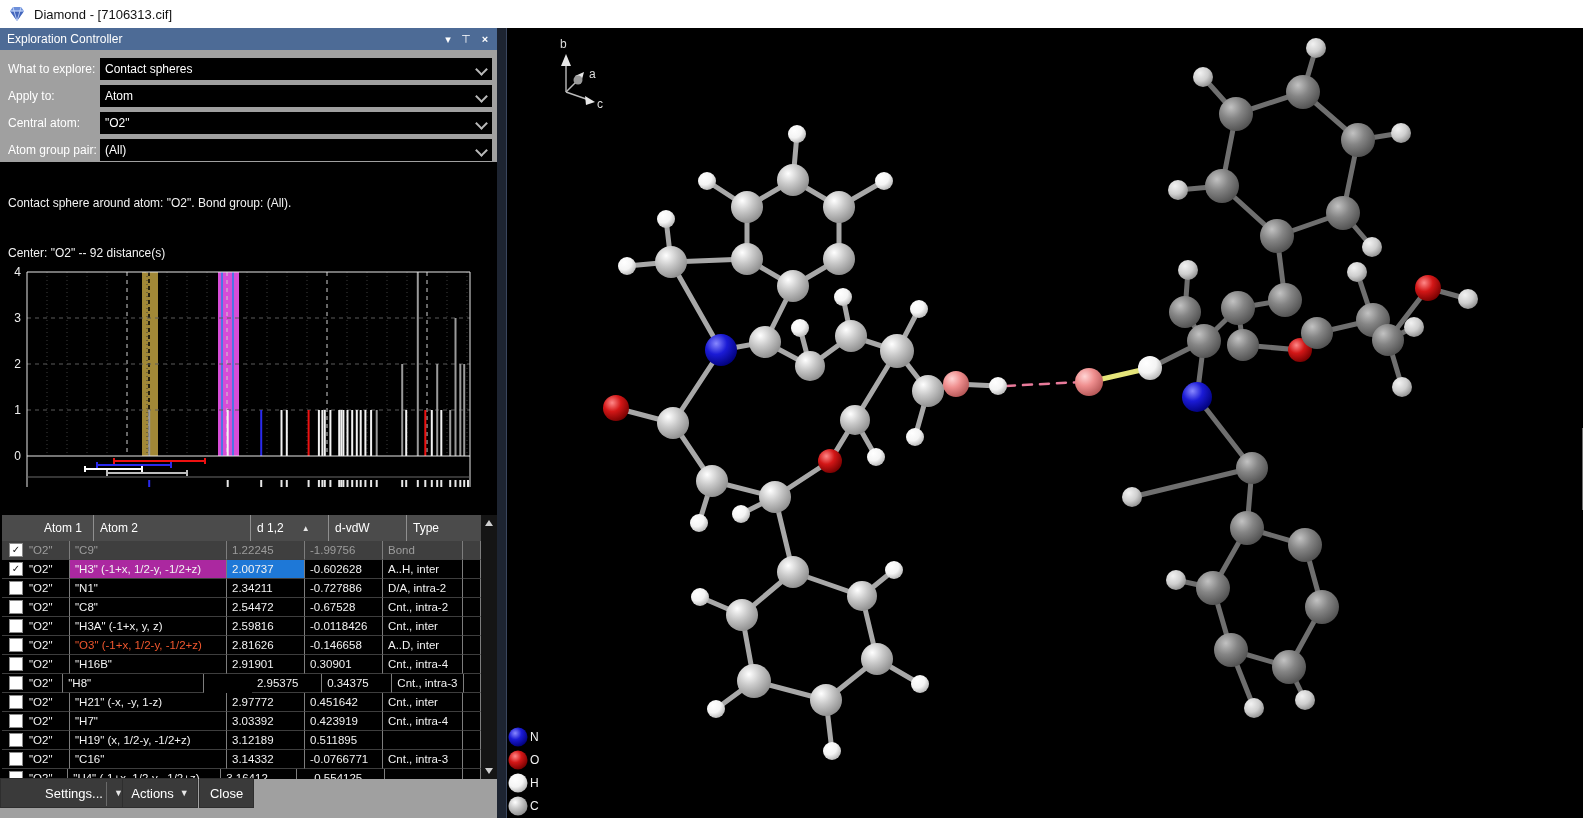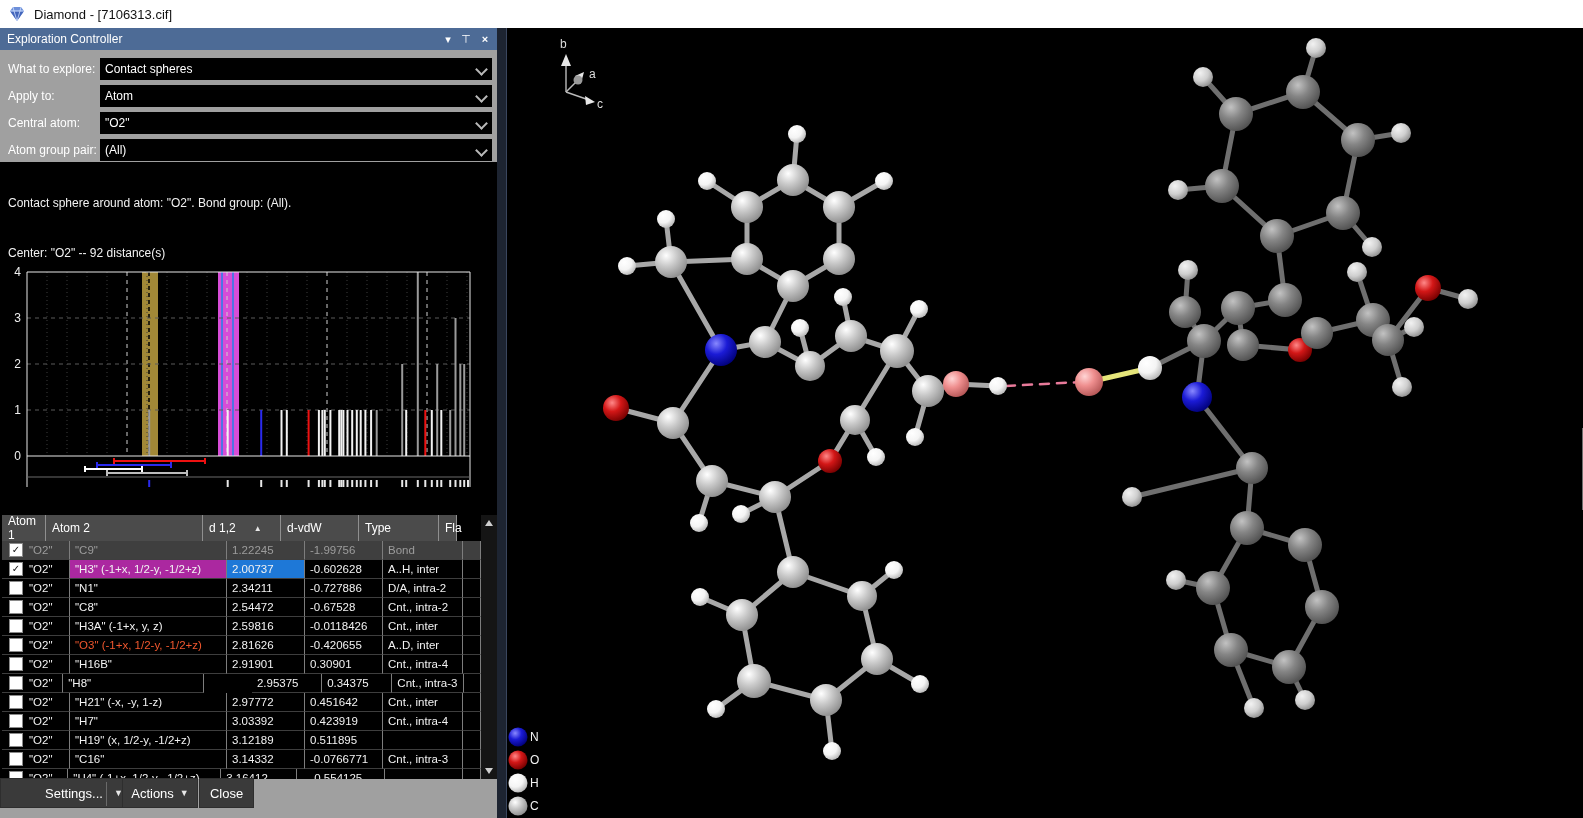--- a/index.html
+++ b/index.html
@@ -228,21 +228,21 @@
           <text x="27" y="246" fill="#f0f0f0" font-size="12" font-family="&quot;Liberation Sans&quot;,sans-serif" text-anchor="middle">0</text>
           <text x="127" y="246" fill="#f0f0f0" font-size="12" font-family="&quot;Liberation Sans&quot;,sans-serif" text-anchor="middle">1</text>
           <text x="227" y="246" fill="#f0f0f0" font-size="12" font-family="&quot;Liberation Sans&quot;,sans-serif" text-anchor="middle">2</text>
           <text x="327" y="246" fill="#f0f0f0" font-size="12" font-family="&quot;Liberation Sans&quot;,sans-serif" text-anchor="middle">3</text>
           <text x="427" y="246" fill="#f0f0f0" font-size="12" font-family="&quot;Liberation Sans&quot;,sans-serif" text-anchor="middle">4</text>
         </svg>
     </div>
 
     <div class="tbl">
       <div class="thead" id="thead">
-          <div class="th" style="width: 44px;">Atom 1</div>
+          <div class="th" style="width: 56px; margin-left: 36px;">Atom 1</div>
           <div class="th" style="width: 157px;">Atom 2</div>
           <div class="th" style="width: 78px;">d 1,2<span class="sortarr">▲</span></div>
           <div class="th" style="width: 78px;">d-vdW</div>
           <div class="th" style="width: 80px;">Type</div>
           <div class="th" style="width: 18px;">Fla</div>
         </div>
       <div class="tbody" id="tbody">
           <div class="trow muted">
             <div class="td " style="width: 68px;">
               <div class="cb">✓</div>
@@ -298,21 +298,21 @@
             <div class="td " style="width: 80px;">Cnt., inter</div>
             <div class="td " style="width: 18px;"></div>
           </div>
           <div class="trow ">
             <div class="td " style="width: 68px;">
               <div class="cb"></div>
               <span>"O2"</span>
             </div>
             <div class="td org " style="width: 157px;">"O3" (-1+x, 1/2-y, -1/2+z)</div>
             <div class="td " style="width: 78px;">2.81626</div>
-            <div class="td " style="width: 78px;">-0.420655</div>
+            <div class="td " style="width: 78px;">-0.146658</div>
             <div class="td " style="width: 80px;">A..D, inter</div>
             <div class="td " style="width: 18px;"></div>
           </div>
           <div class="trow ">
             <div class="td " style="width: 68px;">
               <div class="cb"></div>
               <span>"O2"</span>
             </div>
             <div class="td  " style="width: 157px;">"H16B"</div>
             <div class="td " style="width: 78px;">2.91901</div>

